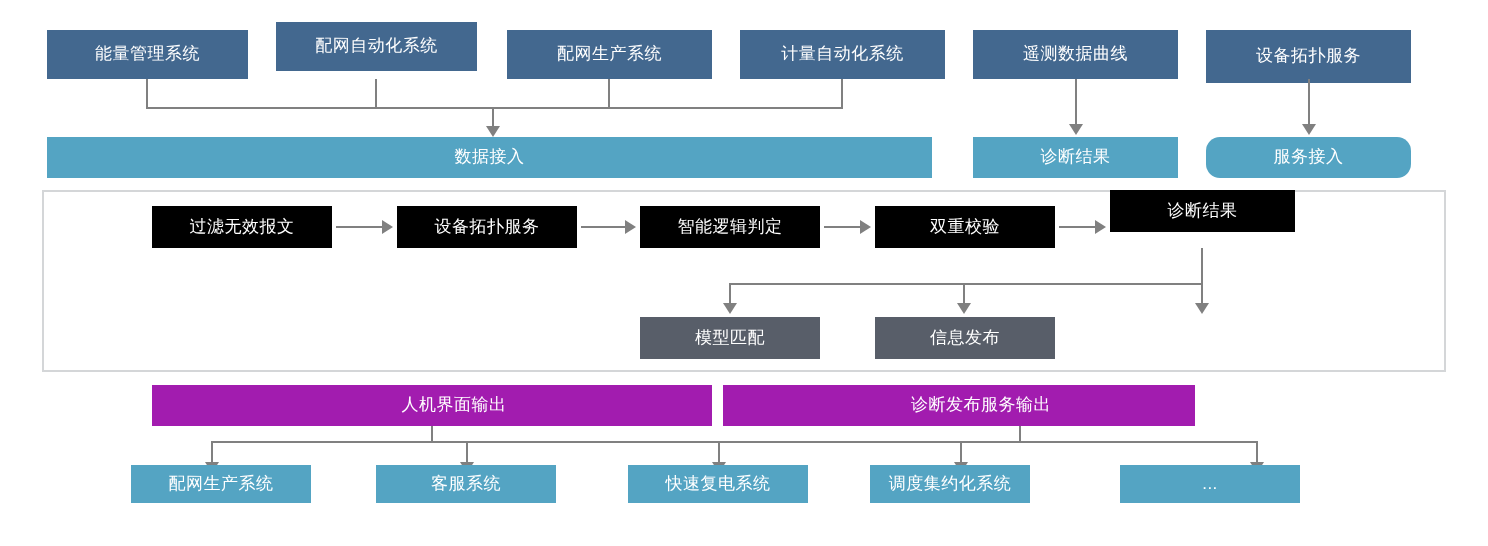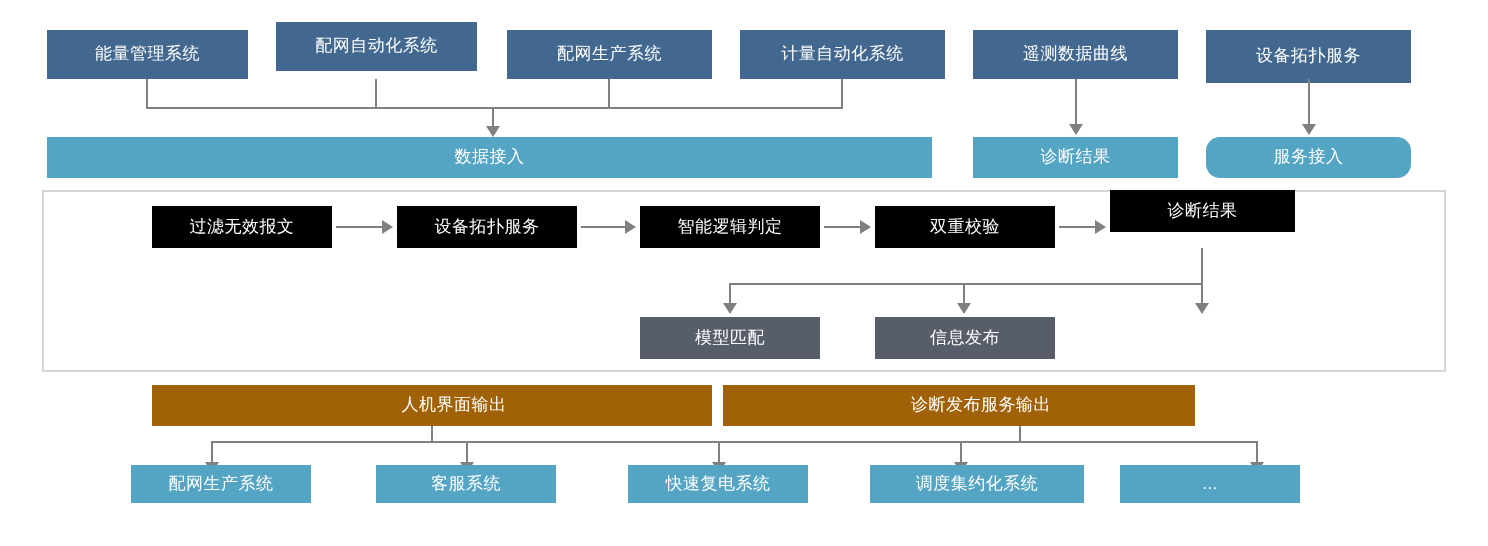--- a/index.html
+++ b/index.html
@@ -27,21 +27,21 @@
     font-size: 17px;
     letter-spacing: 0.5px;
     line-height: 1.1;
     white-space: nowrap;
     user-select: none;
   }
   .tier-source   { background: #43688F; }
   .tier-access   { background: #54A4C3; }
   .tier-pipeline { background: #000000; }
   .tier-action   { background: #585E69; }
-  .tier-output   { background: #a16207; padding-left: 44px; }
+  .tier-output   { background: #a21caf; padding-left: 44px; }
   .tier-consumer { background: #54A4C3; }
 
   .frame {
     position: absolute;
     box-sizing: border-box;
     border: 2px solid #D4D6D8;
     background: transparent;
   }
 
   
@@ -193,20 +193,20 @@
 
   <div class="box tier-consumer" style="left:131px;  top:465px; width:180px; height:38px;">
     <span>配网生产系统</span>
   </div>
   <div class="box tier-consumer" style="left:376px;  top:465px; width:180px; height:38px;">
     <span>客服系统</span>
   </div>
   <div class="box tier-consumer" style="left:628px;  top:465px; width:180px; height:38px;">
     <span>快速复电系统</span>
   </div>
-  <div class="box tier-consumer" style="left:870px;  top:465px; width:214px; height:38px;">
+  <div class="box tier-consumer" style="left:870px;  top:465px; width:160px; height:38px;">
     <span>调度集约化系统</span>
   </div>
   <div class="box tier-consumer" style="left:1120px; top:465px; width:180px; height:38px;">
     <span>...</span>
   </div>
 
 </div>
 
 </body></html>

